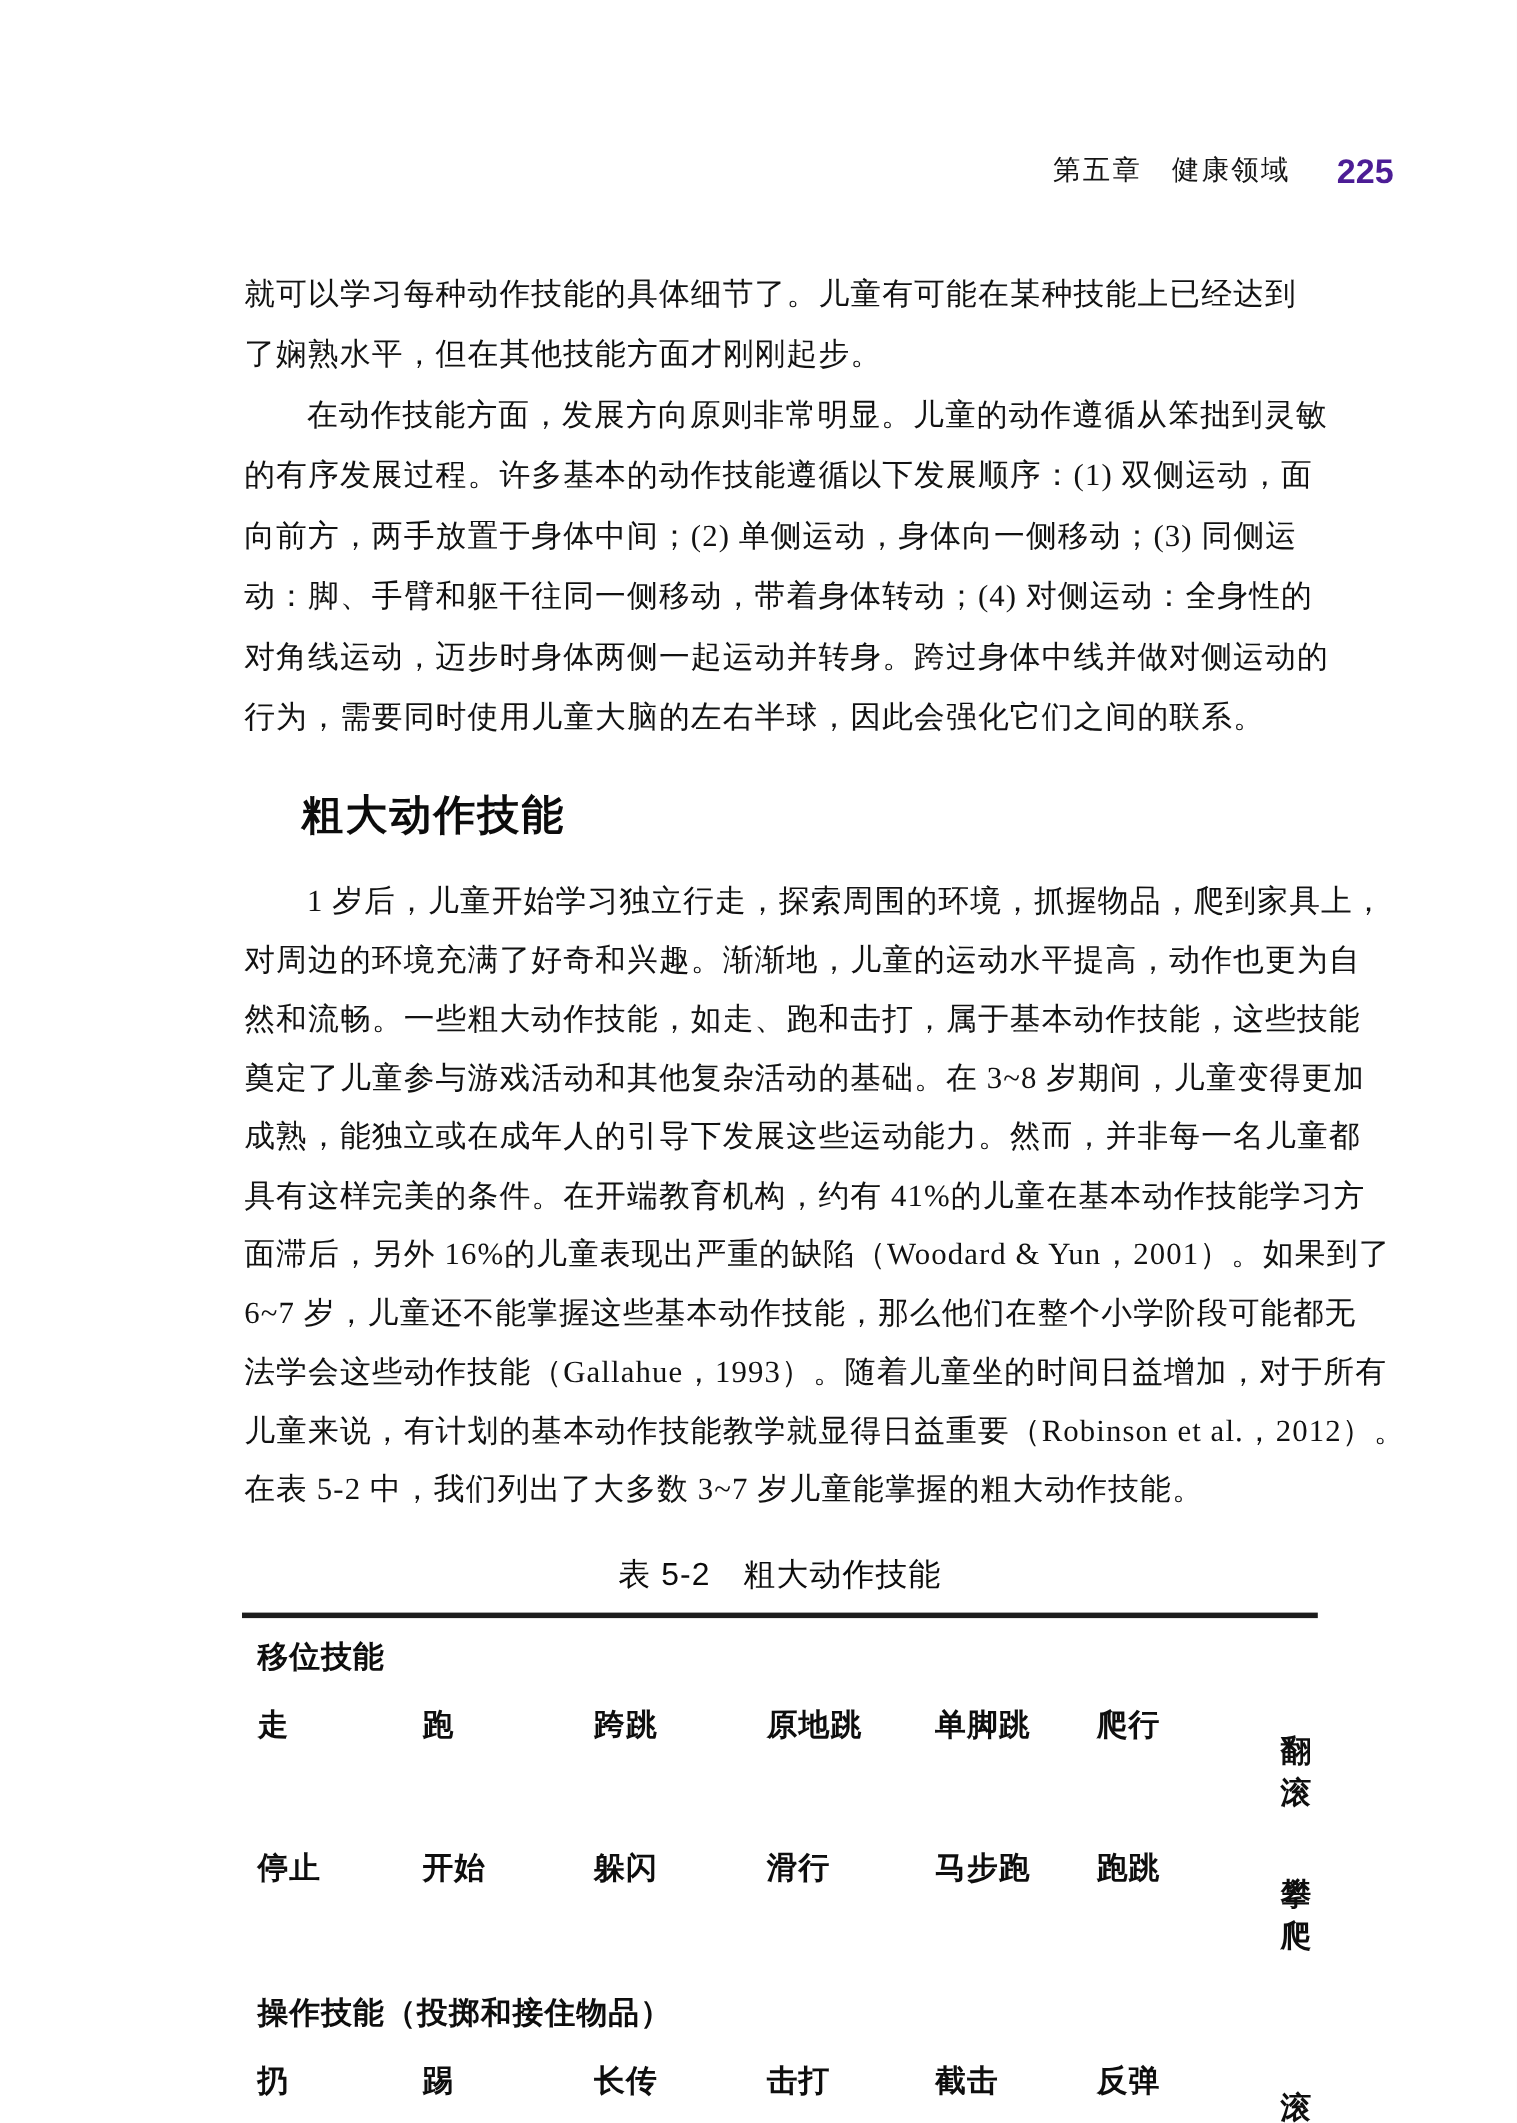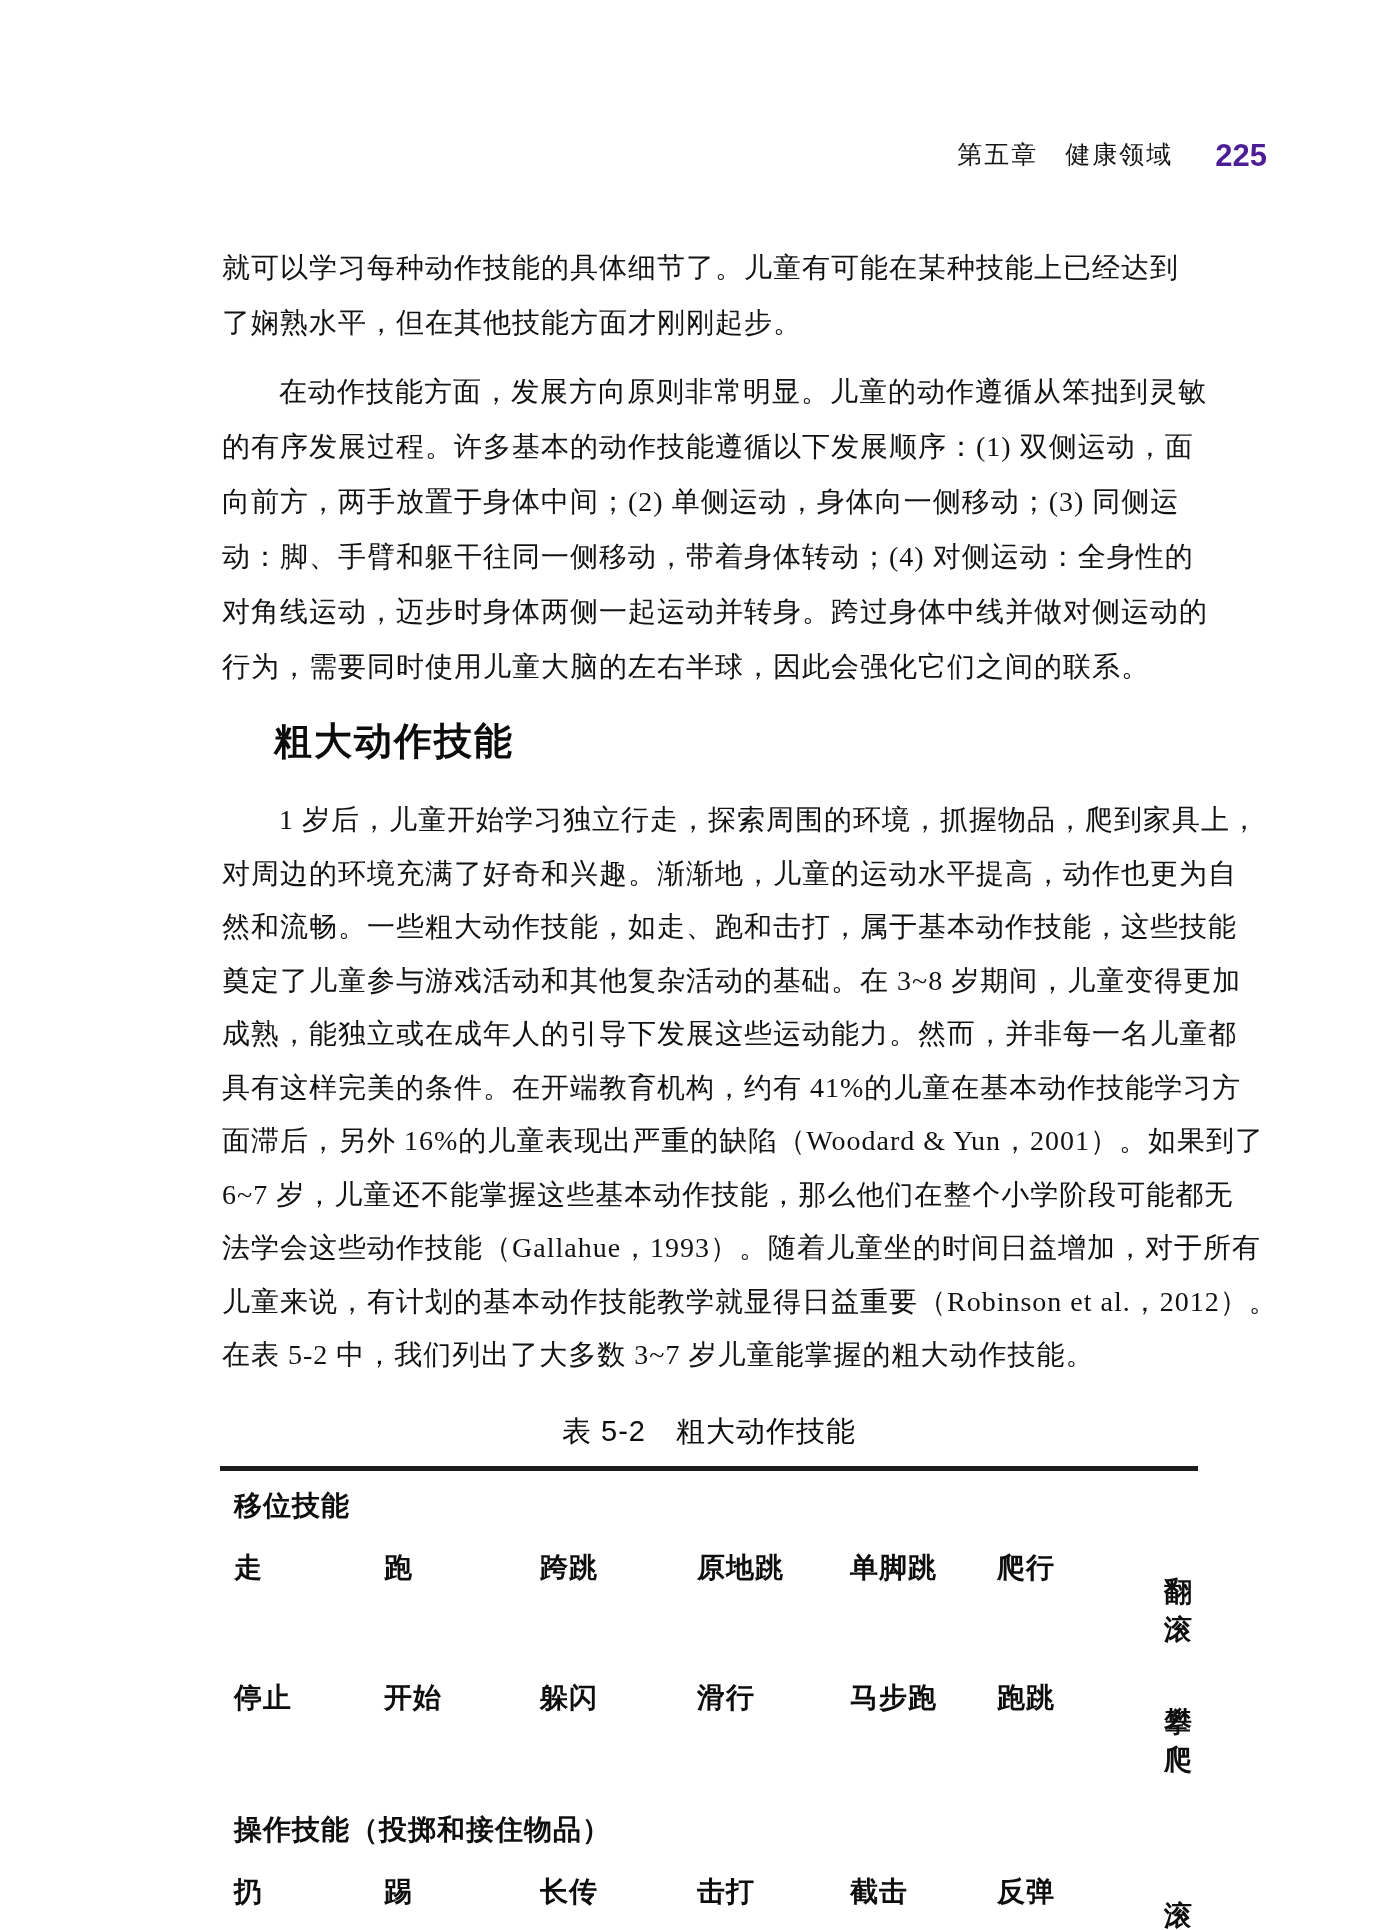--- a/index.html
+++ b/index.html
@@ -75,21 +75,21 @@
   <div class="running-head">
     <span class="chapter">第五章　健康领域</span>
     <span class="pagenum">225</span>
   </div>
 
   <div class="bodyblock" style="top:240px;">
     <div class="line">就可以学习每种动作技能的具体细节了。儿童有可能在某种技能上已经达到</div>
     <div class="line">了娴熟水平，但在其他技能方面才刚刚起步。</div>
   </div>
 
-  <div class="bodyblock" style="top:364px;">
+  <div class="bodyblock" style="top:350px;">
     <div class="line indent">在动作技能方面，发展方向原则非常明显。儿童的动作遵循从笨拙到灵敏</div>
     <div class="line">的有序发展过程。许多基本的动作技能遵循以下发展顺序：(1) 双侧运动，面</div>
     <div class="line">向前方，两手放置于身体中间；(2) 单侧运动，身体向一侧移动；(3) 同侧运</div>
     <div class="line">动：脚、手臂和躯干往同一侧移动，带着身体转动；(4) 对侧运动：全身性的</div>
     <div class="line">对角线运动，迈步时身体两侧一起运动并转身。跨过身体中线并做对侧运动的</div>
     <div class="line">行为，需要同时使用儿童大脑的左右半球，因此会强化它们之间的联系。</div>
   </div>
 
   <div class="section-heading">粗大动作技能</div>
 

